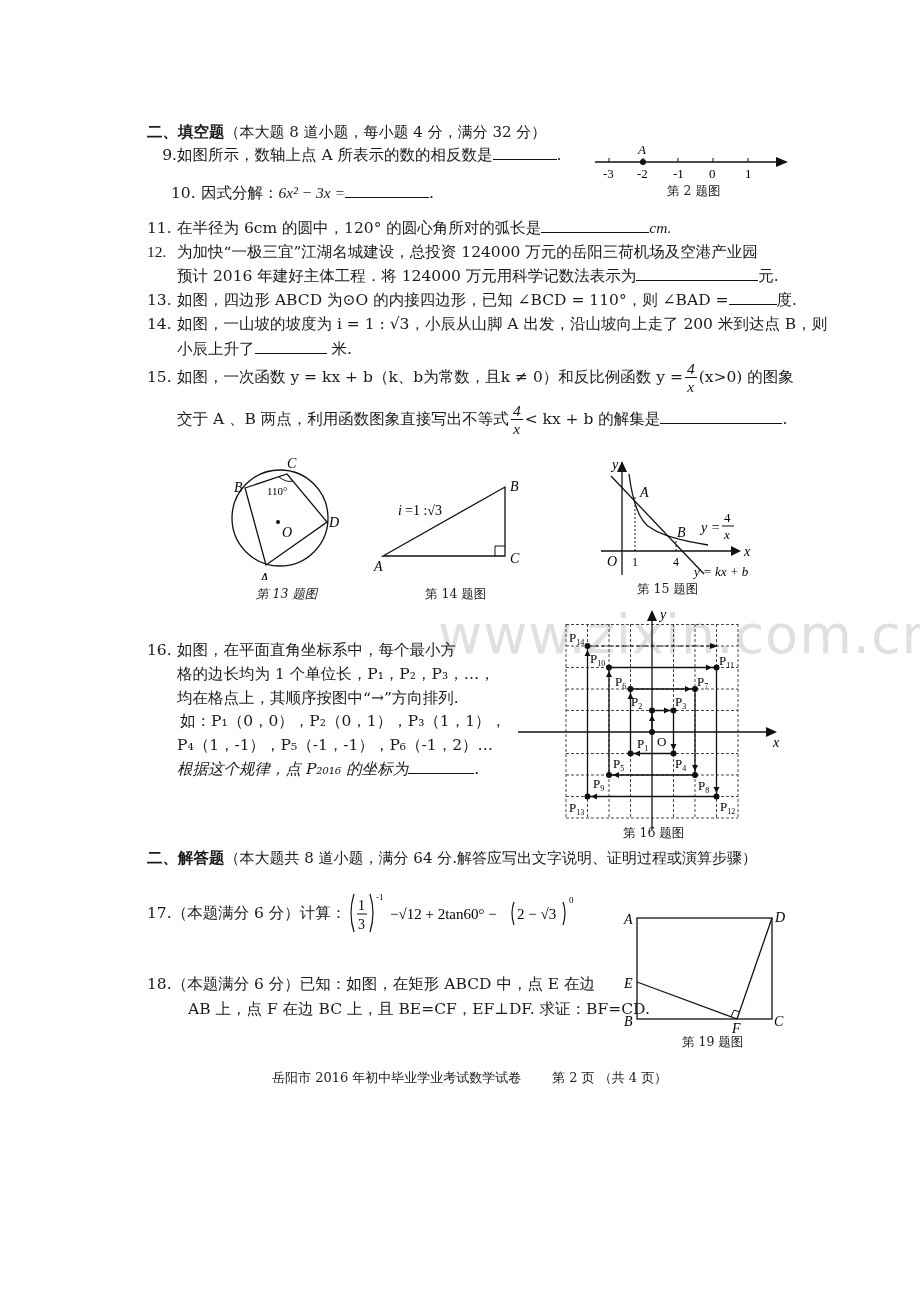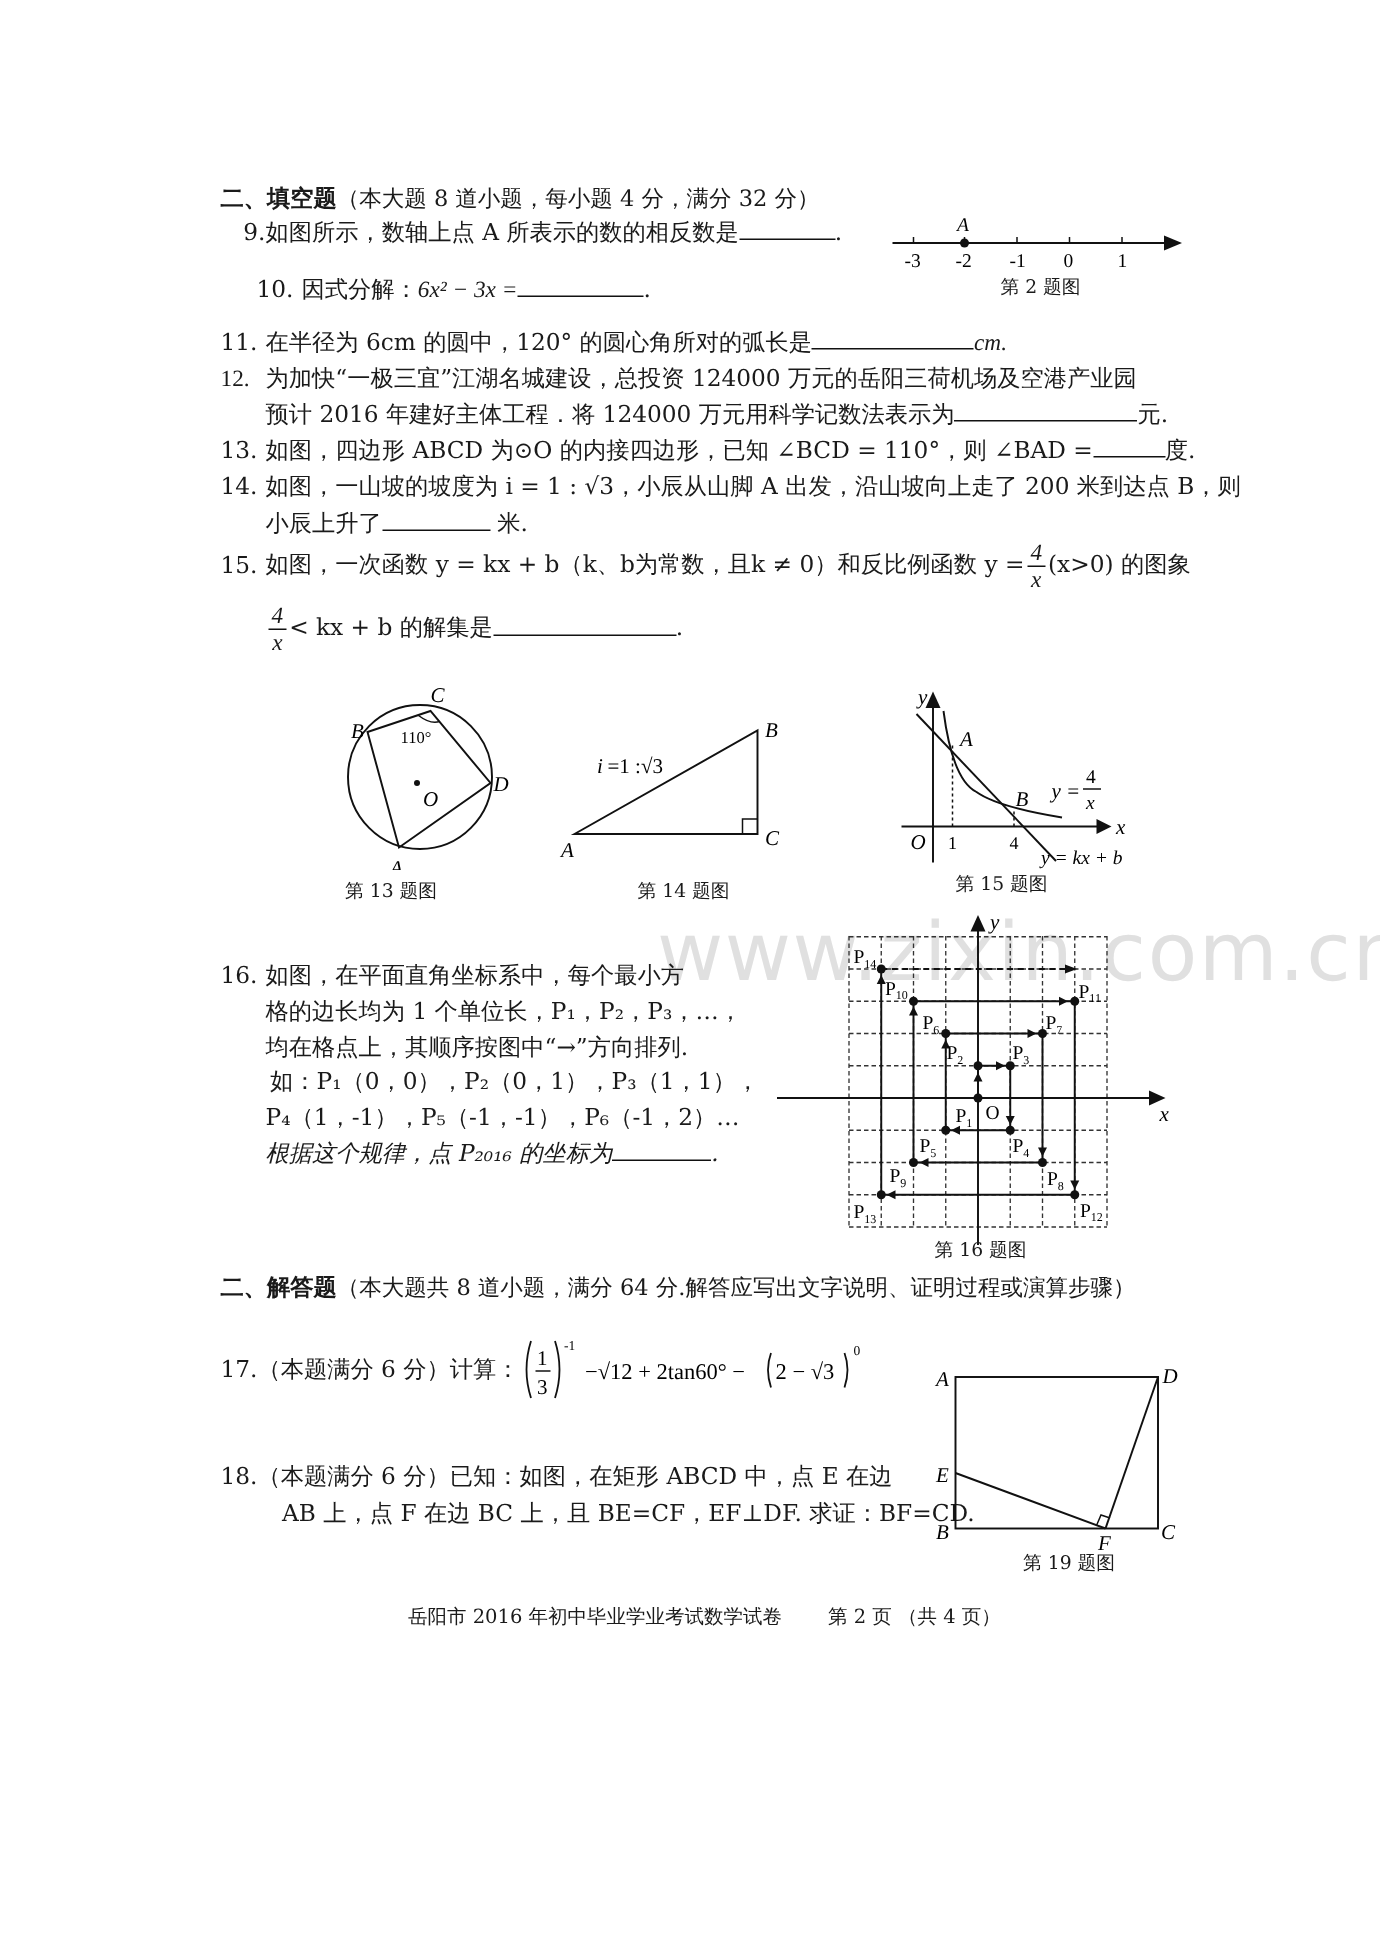--- a/index.html
+++ b/index.html
@@ -73,36 +73,36 @@
   <span style="display:inline-block;width:30px;">14.</span><span>如图，一山坡的坡度为 i = 1 : √3，小辰从山脚 A 出发，沿山坡向上走了 200 米到达点 B，则</span>
 </div>
 <div class="abs line" style="left:177px;top:339px;">
   <span>小辰上升了</span><span class="blank" style="width:72px;"></span>&nbsp;<span>米.</span>
 </div>
 
 <div class="abs line" style="left:147px;top:360px;">
   <span style="display:inline-block;width:30px;">15.</span><span>如图，一次函数 y = kx + b（k、b为常数，且k ≠ 0）和反比例函数 y =</span><span class="frac"><span class="num">4</span><span>x</span></span><span>(x&gt;0) 的图象</span>
 </div>
 <div class="abs line" style="left:177px;top:402px;">
-  <span class="frac"><span class="num">4</span><span>x</span></span><span>&lt; kx + b 的解集是</span><span class="blank" style="width:122px;"></span><span>.</span>
+  <span>交于 A 、B 两点，利用函数图象直接写出不等式</span><span class="frac"><span class="num">4</span><span>x</span></span><span>&lt; kx + b 的解集是</span><span class="blank" style="width:122px;"></span><span>.</span>
 </div>
 
 <svg class="abs" style="left:220px;top:450px;" width="130" height="130">
   <circle cx="60" cy="68" r="48" fill="none" stroke="#111" stroke-width="1.3"></circle>
   <polygon points="25,38 67,24 107,72 46,115" fill="none" stroke="#111" stroke-width="1.3"></polygon>
   <path d="M59,27 Q67,33 73,31" fill="none" stroke="#111" stroke-width="1"></path>
   <circle cx="58" cy="72" r="2" fill="#111"></circle>
   <text x="14" y="42" font-size="14" font-style="italic">B</text>
   <text x="67" y="18" font-size="14" font-style="italic">C</text>
   <text x="109" y="77" font-size="14" font-style="italic">D</text>
   <text x="40" y="133" font-size="14" font-style="italic">A</text>
   <text x="62" y="87" font-size="14" font-style="italic">O</text>
   <text x="47" y="45" font-size="11">110°</text>
 </svg>
-<div class="abs cap" style="left:230px;top:586px;">第 13 题图</div>
+<div class="abs cap" style="left:256px;top:586px;font-style:italic;">第 13 题图</div>
 
 <svg class="abs" style="left:368px;top:475px;" width="160" height="100">
   <polygon points="15,81 137,12 137,81" fill="none" stroke="#111" stroke-width="1.3"></polygon>
   <polyline points="127,81 127,71 137,71" fill="none" stroke="#111" stroke-width="1"></polyline>
   <text x="6" y="96" font-size="14" font-style="italic">A</text>
   <text x="142" y="16" font-size="14" font-style="italic">B</text>
   <text x="142" y="88" font-size="14" font-style="italic">C</text>
   <text x="30" y="40" font-size="14" font-style="italic">i</text>
   <text x="37" y="40" font-size="14">=1 :√3</text>
 </svg>

